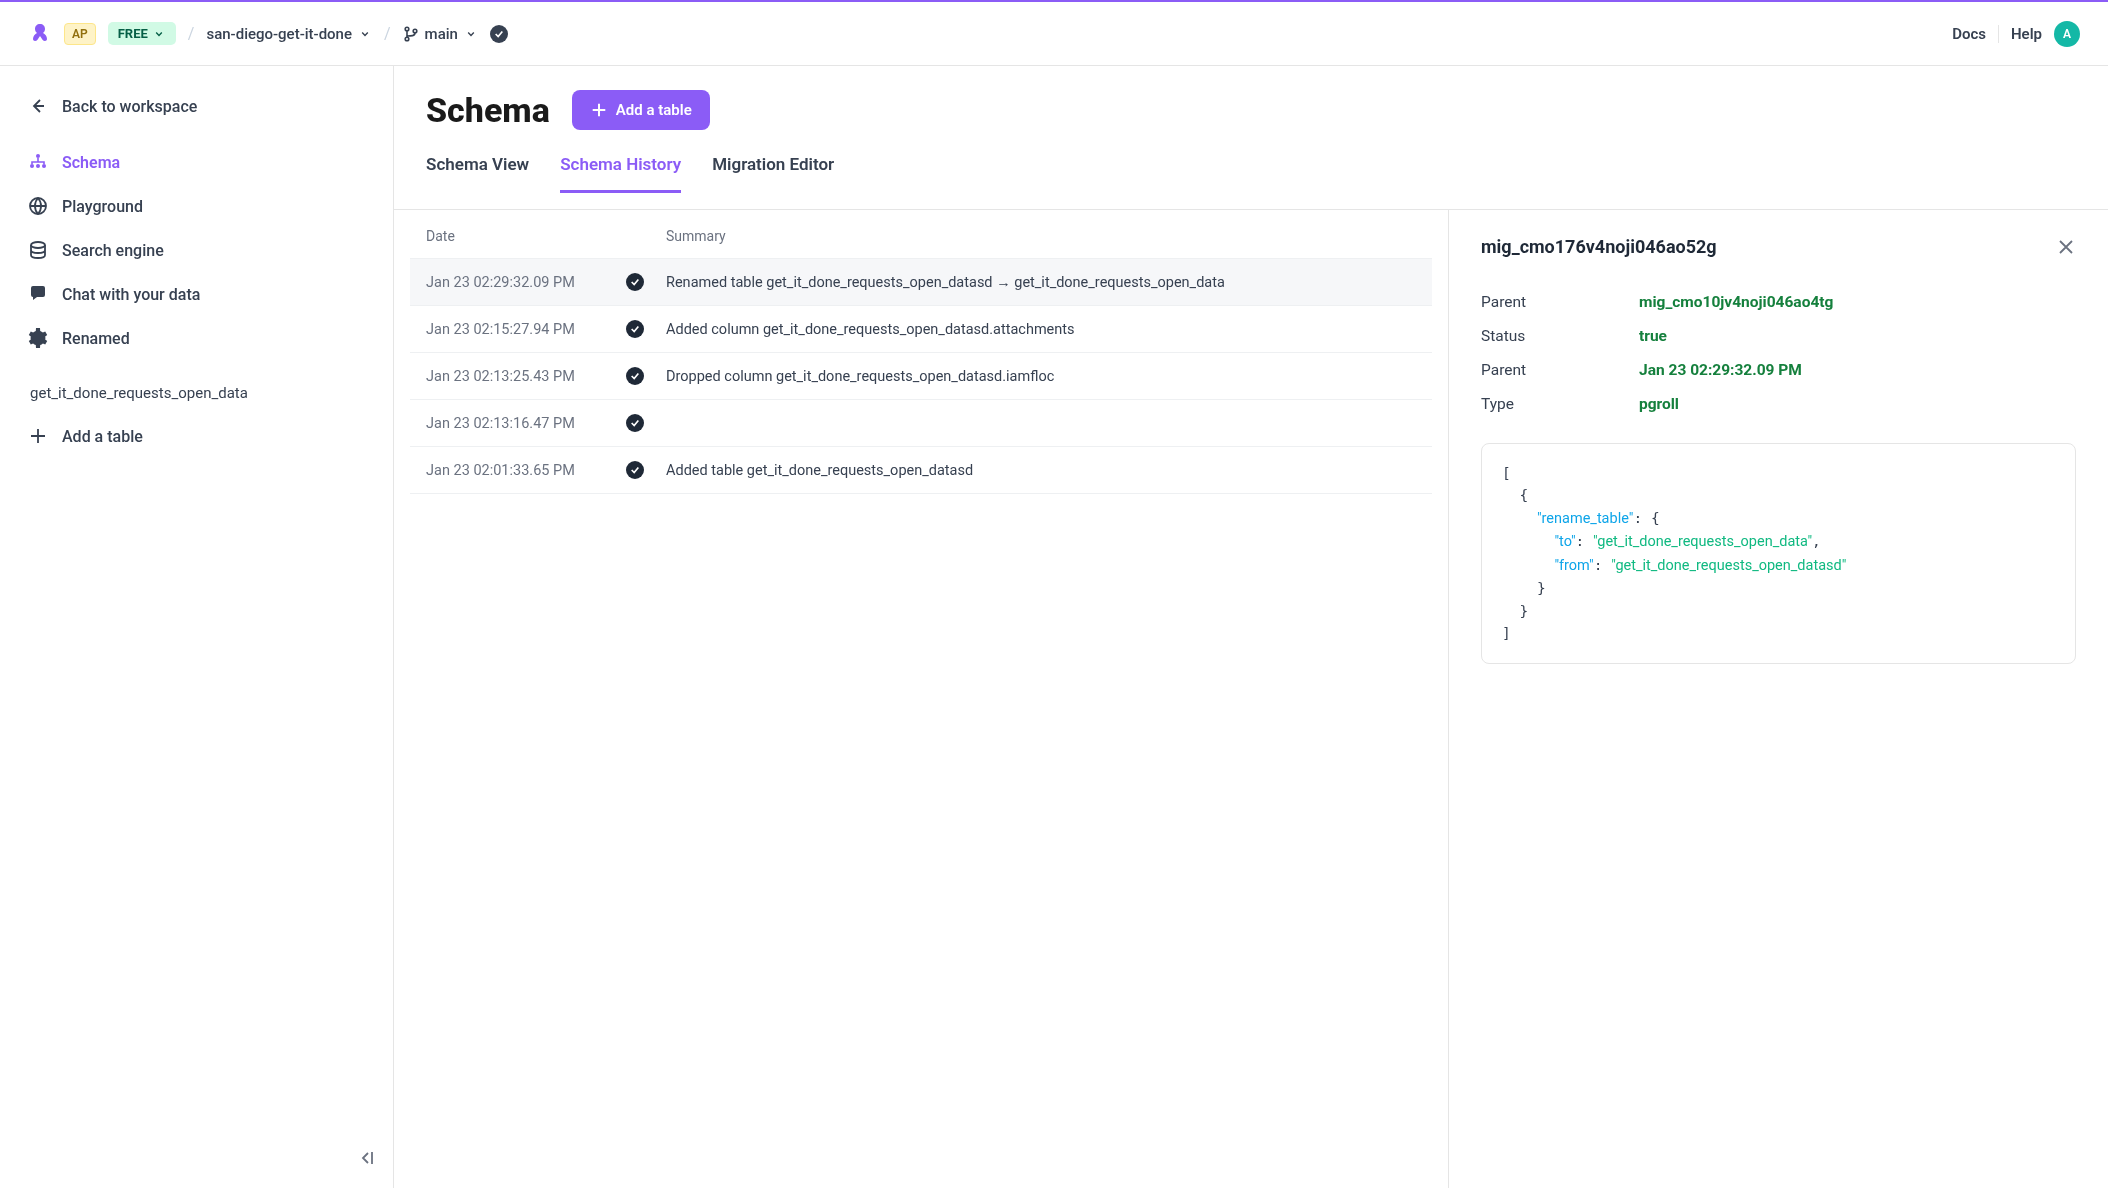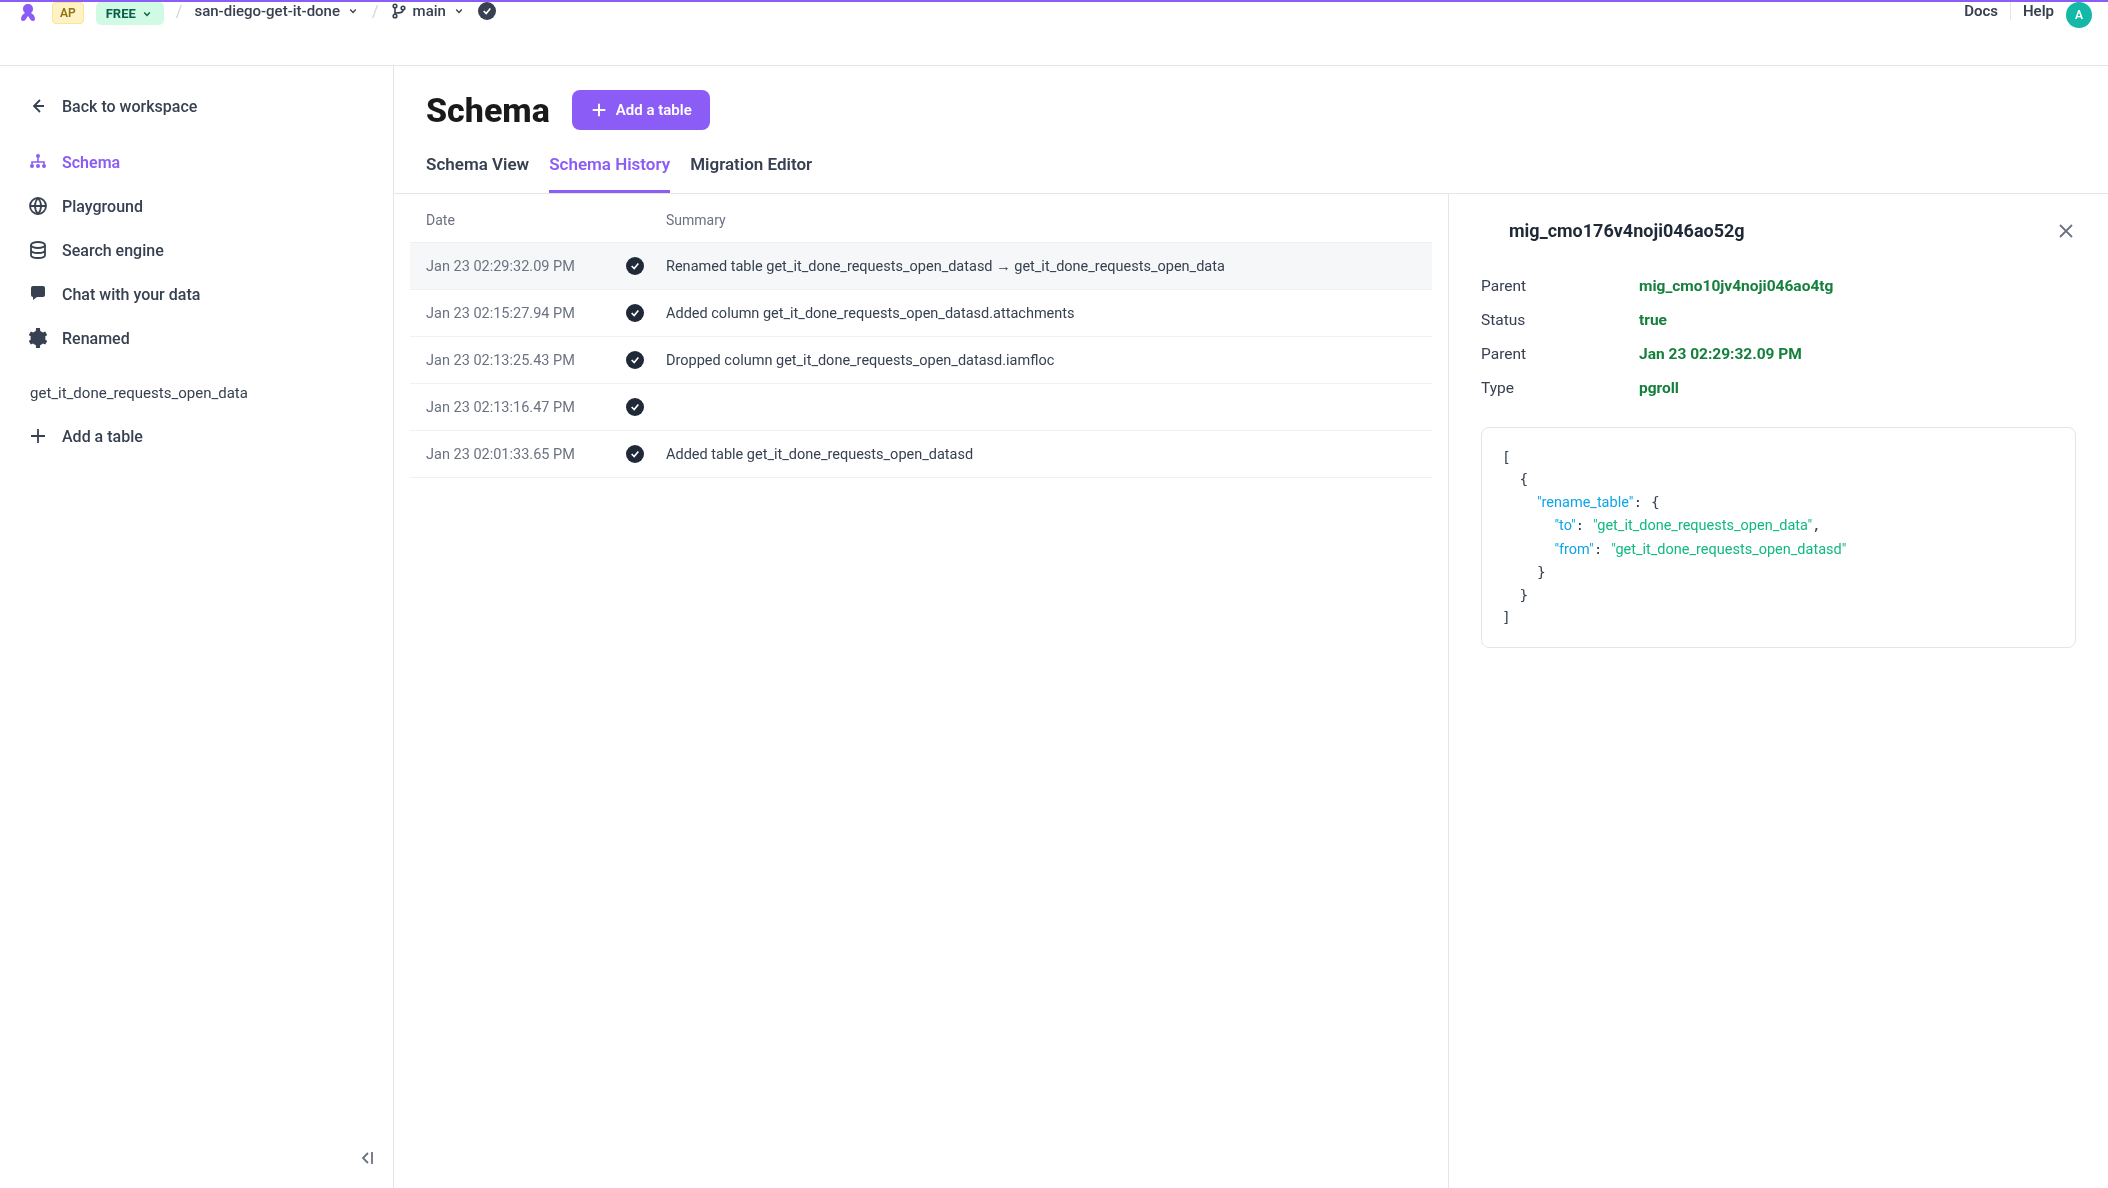--- a/index.html
+++ b/index.html
@@ -1,18 +1,18 @@
 <!DOCTYPE html>
 <html><head>
 <meta charset="utf-8">
 <style>
 * { margin:0; padding:0; box-sizing:border-box; font-family:-apple-system,BlinkMacSystemFont,"Segoe UI",Roboto,sans-serif; }
 body { background:#fff; color:#1a1a1a; font-size:14px; width:2108px; height:1188px; overflow:hidden; }
 
-.topbar { height:66px; border-bottom:1px solid #e5e5e5; display:flex; align-items:flex-start; padding:0 16px; gap:12px; border-top:2px solid #8b5cf6; }
+.topbar { height:66px; border-bottom:1px solid #e5e5e5; display:flex; align-items:center; padding:0 28px; gap:12px; border-top:2px solid #8b5cf6; }
 .logo { width:24px; height:24px; color:#8b5cf6; }
 .badge-user { background:#fef3c7; color:#92700e; font-size:12px; font-weight:600; padding:3px 7px; border-radius:4px; border:1px solid #fde68a; }
 .badge-plan { background:#d1fae5; color:#065f46; font-size:13px; font-weight:700; padding:4px 10px; border-radius:5px; display:flex; align-items:center; gap:4px; }
 .chev-small { width:14px; height:14px; }
 .slash { color:#cbd5e0; font-size:16px; }
 .crumb { display:flex; align-items:center; gap:6px; color:#374151; font-weight:500; cursor:pointer; font-size:15px; }
 .check-circle { width:18px; height:18px; background:#374151; border-radius:50%; display:flex; align-items:center; justify-content:center; }
 .spacer { flex:1; }
 .top-link { color:#374151; font-weight:600; cursor:pointer; font-size:15px; }
 .divider-v { width:1px; height:18px; background:#e5e5e5; }
@@ -26,39 +26,39 @@
 .side-section-break { height:12px; }
 .table-item { padding:12px 30px; color:#374151; font-size:15px; }
 .collapse-btn { position:absolute; bottom:20px; right:16px; cursor:pointer; color:#6b7280; }
 
 .main { flex:1; display:flex; flex-direction:column; overflow:hidden; }
 .header-row { padding:24px 32px 0; display:flex; align-items:center; gap:22px; }
 .page-title { font-size:34px; font-weight:800; }
 .add-btn { background:#8b5cf6; color:#fff; border:none; border-radius:8px; padding:11px 18px; font-size:15px; font-weight:600; display:flex; align-items:center; gap:8px; cursor:pointer; }
 .add-btn .icon { width:18px; height:18px; }
 
-.tabs { display:flex; gap:20px; padding:24px 32px 0; border-bottom:1px solid #e5e5e5; }
+.tabs { display:flex; gap:31px; padding:24px 32px 16px; border-bottom:1px solid #e5e5e5; }
 .tab { padding-bottom:16px; font-size:17px; font-weight:600; color:#374151; cursor:pointer; border-bottom:3px solid transparent; }
 .tab.active { color:#8b5cf6; border-bottom-color:#8b5cf6; }
 
 .content { flex:1; display:flex; overflow:hidden; }
 .history { flex:1; padding:0 16px; overflow:auto; }
 .hist-head { display:flex; padding:18px 16px 14px; color:#6b7280; font-size:14px; }
 .col-date { width:200px; }
 .col-status { width:40px; }
 .col-summary { flex:1; }
 .hist-row { display:flex; align-items:center; padding:14px 16px; border-top:1px solid #eef0f2; cursor:pointer; font-size:14.5px; }
 .hist-row.selected { background:#f6f7f9; }
 .hist-row:last-child { border-bottom:1px solid #eef0f2; }
 .hist-row .col-date { color:#6b7280; }
 .hist-row .col-summary { color:#374151; }
 .status-dot { width:18px; height:18px; background:#1f2937; border-radius:50%; display:flex; align-items:center; justify-content:center; }
 
 .detail { width:660px; border-left:1px solid #e5e5e5; padding:26px 32px; overflow:auto; }
-.detail-head { display:flex; justify-content:space-between; align-items:center; margin-bottom:28px;margin-left:28px; }
+.detail-head { display:flex; justify-content:space-between; align-items:center; margin-bottom:28px; }
 .detail-title { font-size:18px; font-weight:700; color:#1f2937; }
 .close-x { cursor:pointer; color:#6b7280; }
 .meta-row { display:flex; padding:8px 0; font-size:15.5px; }
 .meta-label { width:158px; color:#374151; }
 .meta-val { color:#15803d;font-weight:bold; }
 .code-box { margin-top:22px; border:1px solid #e5e5e5; border-radius:8px; padding:18px 20px; font-family:ui-monospace,Menlo,Consolas,monospace; font-size:14.5px; line-height:1.55; white-space:pre; overflow:auto; color:#374151; }
 .tok-key { color:#0ea5e9; }
 .tok-str { color:#10b981; }
 </style>
 </head>

